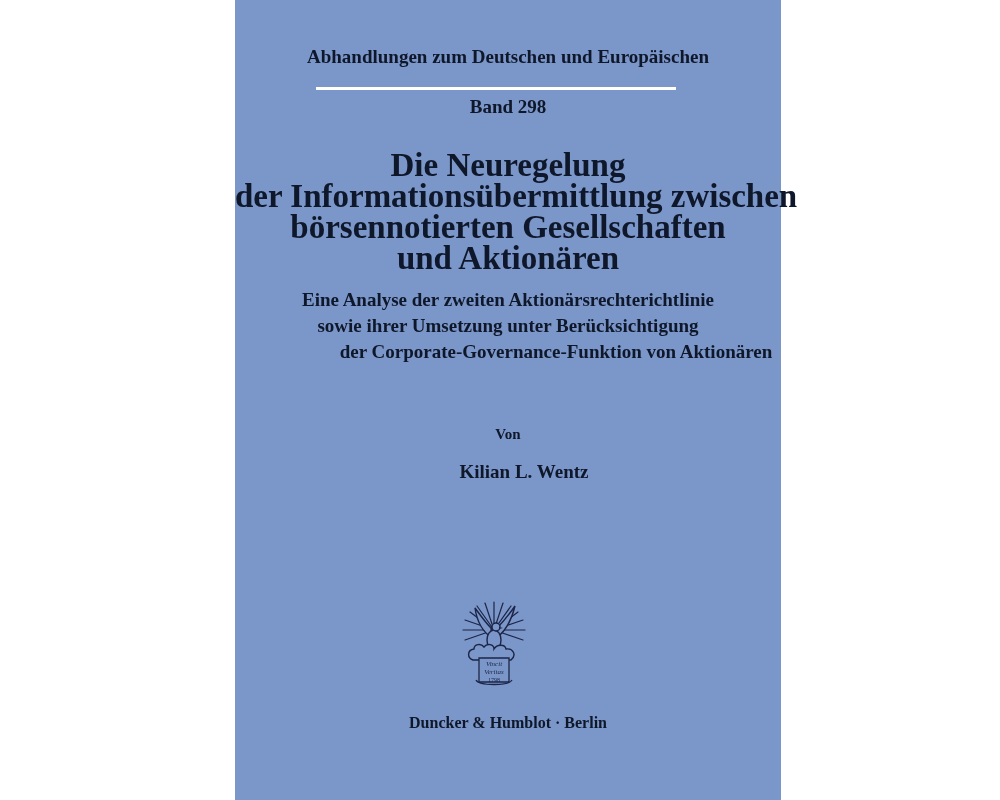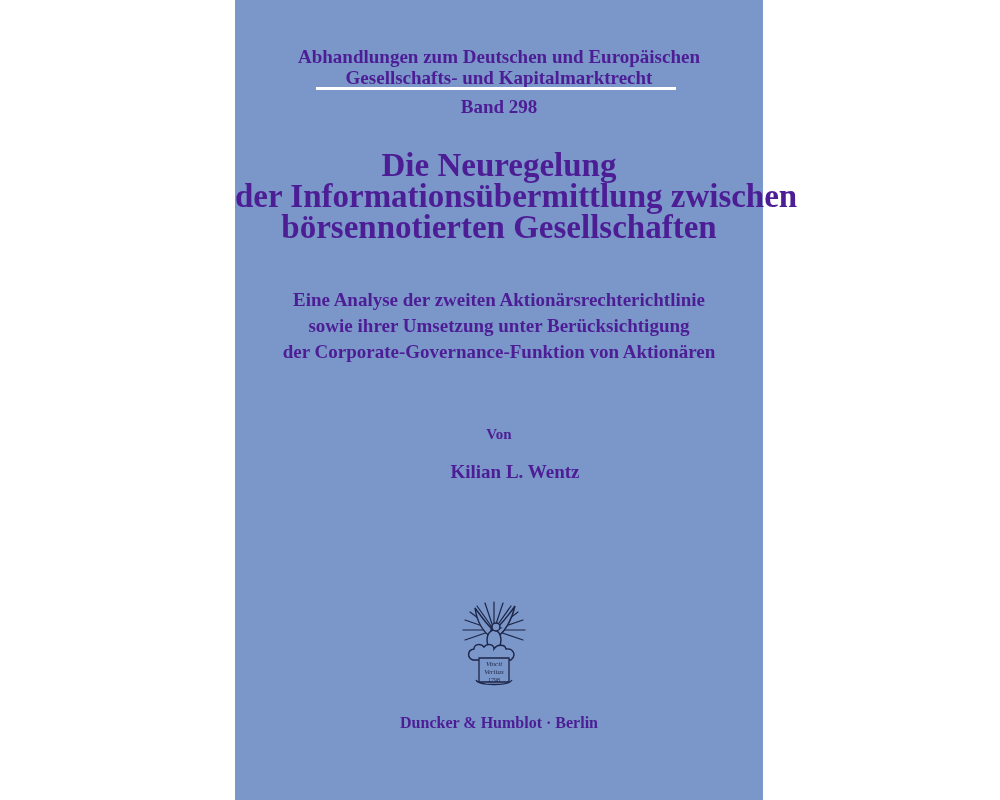--- a/index.html
+++ b/index.html
@@ -14,21 +14,22 @@
     position: relative;
     font-family: "Liberation Serif", "DejaVu Serif", serif;
   }
   .cover {
     position: absolute;
     left: 235px;
     top: 0;
     width: 528px;
     height: 800px;
     background: #7b97c9;
-    color: #4c1d95;
+    color: #0f172a;
+    padding-left: 18px;
   }
   .line {
     position: absolute;
     left: 0;
     width: 100%;
     text-align: center;
     font-weight: bold;
     white-space: nowrap;
   }
   .series {
@@ -70,33 +71,33 @@
     width: 70px;
     height: 90px;
   }
 </style>
 </head>
 <body>
 
 <div class="cover">
 
   <div class="line series" style="top:45px;">Abhandlungen zum Deutschen und Europäischen</div>
-  <div class="line series" style="top:66px;">Gesellschafts- und Kapitalmarktrecht</div>
 
   <div class="rule"></div>
 
   <div class="line band" style="top:96px;">Band 298</div>
 
   <div class="line title" style="top:150px;">Die Neuregelung</div>
   <div class="line title" style="top:181px;">der Informationsübermittlung zwischen</div>
   <div class="line title" style="top:212px;">börsennotierten Gesellschaften</div>
+  <div class="line title" style="top:243px;">und Aktionären</div>
 
   <div class="line subtitle" style="top:287px;">Eine Analyse der zweiten Aktionärsrechterichtlinie</div>
   <div class="line subtitle" style="top:313px;">sowie ihrer Umsetzung unter Berücksichtigung</div>
-  <div class="line subtitle" style="top:339px;">der Corporate-Governance-Funktion von Aktionären</div>
+  <div class="line subtitle" style="top:339px;margin-left:48px;">der Corporate-Governance-Funktion von Aktionären</div>
 
   <div class="line von" style="top:426px;">Von</div>
   <div class="line author" style="top:461px;margin-left:16px;">Kilian L. Wentz</div>
 
   <div class="logo">
     <svg width="70" height="90" viewBox="0 0 70 90" xmlns="http://www.w3.org/2000/svg">
       <g stroke="#1c2547" stroke-width="1.2" fill="none" stroke-linecap="round">
 
         <line x1="35" y1="30" x2="35" y2="2"></line>
         <line x1="35" y1="30" x2="26" y2="3"></line>

